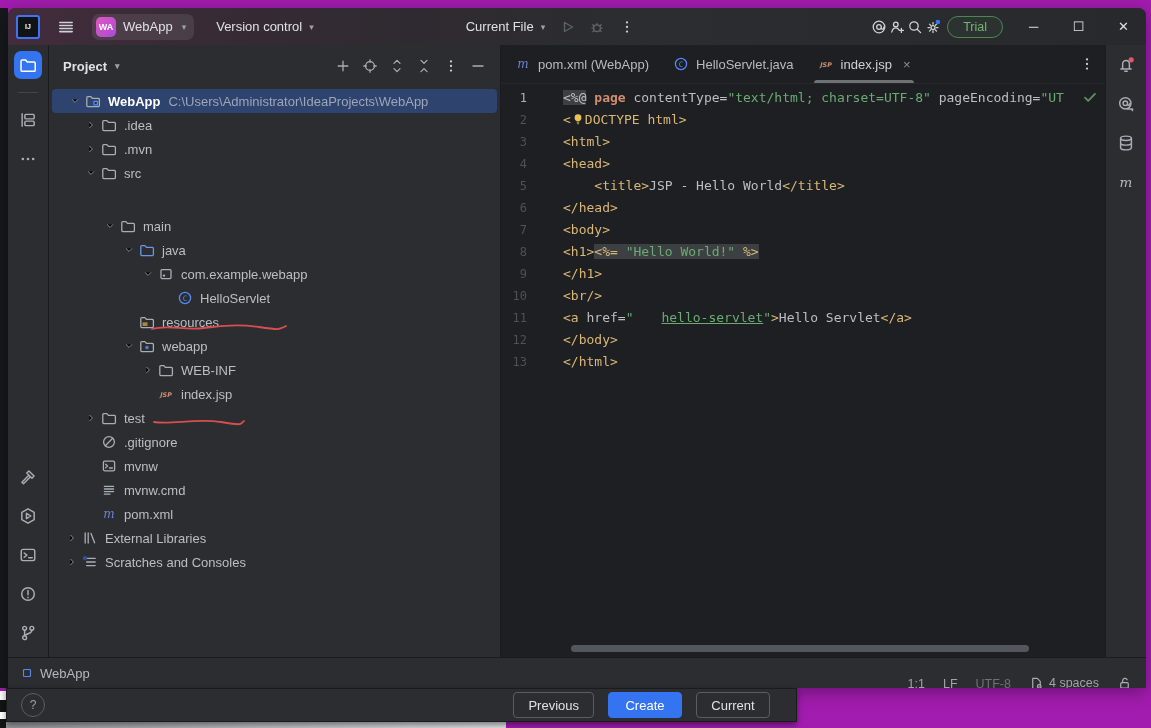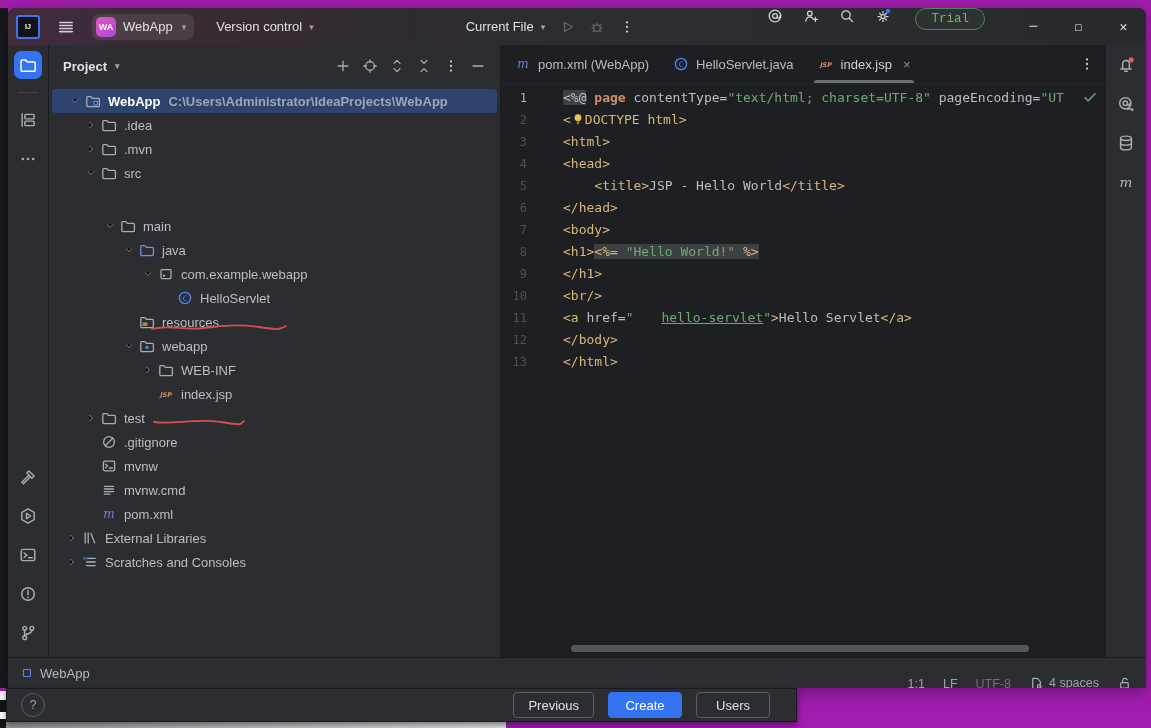--- a/index.html
+++ b/index.html
@@ -22,21 +22,21 @@
   .app-logo{width:20px;height:20px;border:2px solid #3d74f6;background:#121315;border-radius:3px;
     display:flex;align-items:center;justify-content:center;color:#fff;font-size:7px;font-weight:bold;letter-spacing:0;}
   .tb-btn{display:flex;align-items:center;justify-content:center;height:28px;min-width:28px;border-radius:6px;cursor:default;}
   .wa-pill{display:flex;align-items:center;gap:7px;background:rgba(255,255,255,.09);border-radius:7px;
     padding:3px 8px 3px 4px;color:#dfe1e5;}
   .wa-avatar{width:20px;height:20px;border-radius:5px;background:linear-gradient(135deg,#e356c1,#a74bd8);
     color:#fff;font-size:9px;font-weight:bold;display:flex;align-items:center;justify-content:center;}
   .chev{color:#9da0a8;font-size:9px;margin-left:2px;}
   .vcs{color:#dfe1e5;display:flex;align-items:center;gap:5px;margin-left:10px;}
   .tb-mid{display:flex;align-items:center;gap:14px;margin-left:152px;color:#dfe1e5;}
-  .tb-right{margin-left:auto;display:flex;align-items:flex-start;gap:20px;font-family:Liberation Mono, monospace;}
+  .tb-right{margin-left:auto;display:flex;align-items:center;gap:2px;}
   .trial{border:1px solid #4d8458;color:#71b478;border-radius:20px;padding:3px 15px;font-size:12.5px;
     background:rgba(87,150,92,.07);margin-left:4px;}
   .win-controls{display:flex;margin-left:6px;}
   .win-btn{width:45px;height:37px;display:flex;align-items:center;justify-content:center;color:#dfe1e5;font-size:13px;}
 
   
   .workspace{flex:1;display:flex;min-height:0;}
   .stripe{width:40px;flex:0 0 40px;background:#2b2d30;display:flex;flex-direction:column;align-items:center;padding:6px 0 10px;}
   .stripe-left{border-right:1px solid #1a1b1e;}
   .stripe-right{border-left:1px solid #1a1b1e;}
@@ -53,21 +53,21 @@
   .panel-actions{margin-left:auto;display:flex;align-items:center;gap:3px;}
   .panel-actions .tb-btn{height:24px;min-width:24px;}
   .tree{flex:1;overflow:hidden;padding-top:2px;position:relative;}
   .tree-row{height:24px;display:flex;align-items:center;white-space:nowrap;cursor:default;}
   .tree-row .chev-box{width:18px;flex:0 0 18px;display:flex;align-items:center;justify-content:center;color:#9da0a8;}
   .tree-row .ic{width:18px;height:18px;flex:0 0 18px;margin-right:6px;}
   .tree-row .lbl{color:#bcbec4;}
   .tree-row .extra{color:#85878d;margin-left:8px;}
   .tree-row.selected{background:#2e436e;border-radius:4px;margin:0 3px;}
   .tree-row.selected .lbl{color:#fff;font-weight:bold;}
-  .tree-row.selected .extra{color:#9da5b8;font-weight:bold;}
+  .tree-row.selected .extra{color:#9da5b8;font-weight:normal;}
   .wavy{position:absolute;pointer-events:none;}
 
   
   .editor{flex:1;min-width:0;background:#1e1f22;display:flex;flex-direction:column;position:relative;}
   .tabbar{height:38px;flex:0 0 38px;display:flex;align-items:stretch;border-bottom:1px solid #26282b;padding-left:2px;}
   .tab{display:flex;align-items:center;gap:7px;padding:0 12px;color:#b7bac0;position:relative;}
   .tab .ic{width:16px;height:16px;}
   .tab.active{color:#ced0d6;}
   .tab.active::after{content:"";position:absolute;left:8px;right:8px;bottom:0;height:3px;background:#6e7277;border-radius:3px 3px 0 0;}
   .tab-close{color:#8c8f96;font-size:13px;margin-left:4px;}
@@ -735,16 +735,16 @@
           </span>
       </div>
     </div>
   </div>
 
   <div class="dialog-strip">
     <div class="help-btn">?</div>
     <div class="dlg-buttons">
       <button class="btn">Previous</button>
       <button class="btn primary">Create</button>
-      <button class="btn">Users</button>
+      <button class="btn">Current</button>
     </div>
   </div>
 </div>
 
 </body></html>

